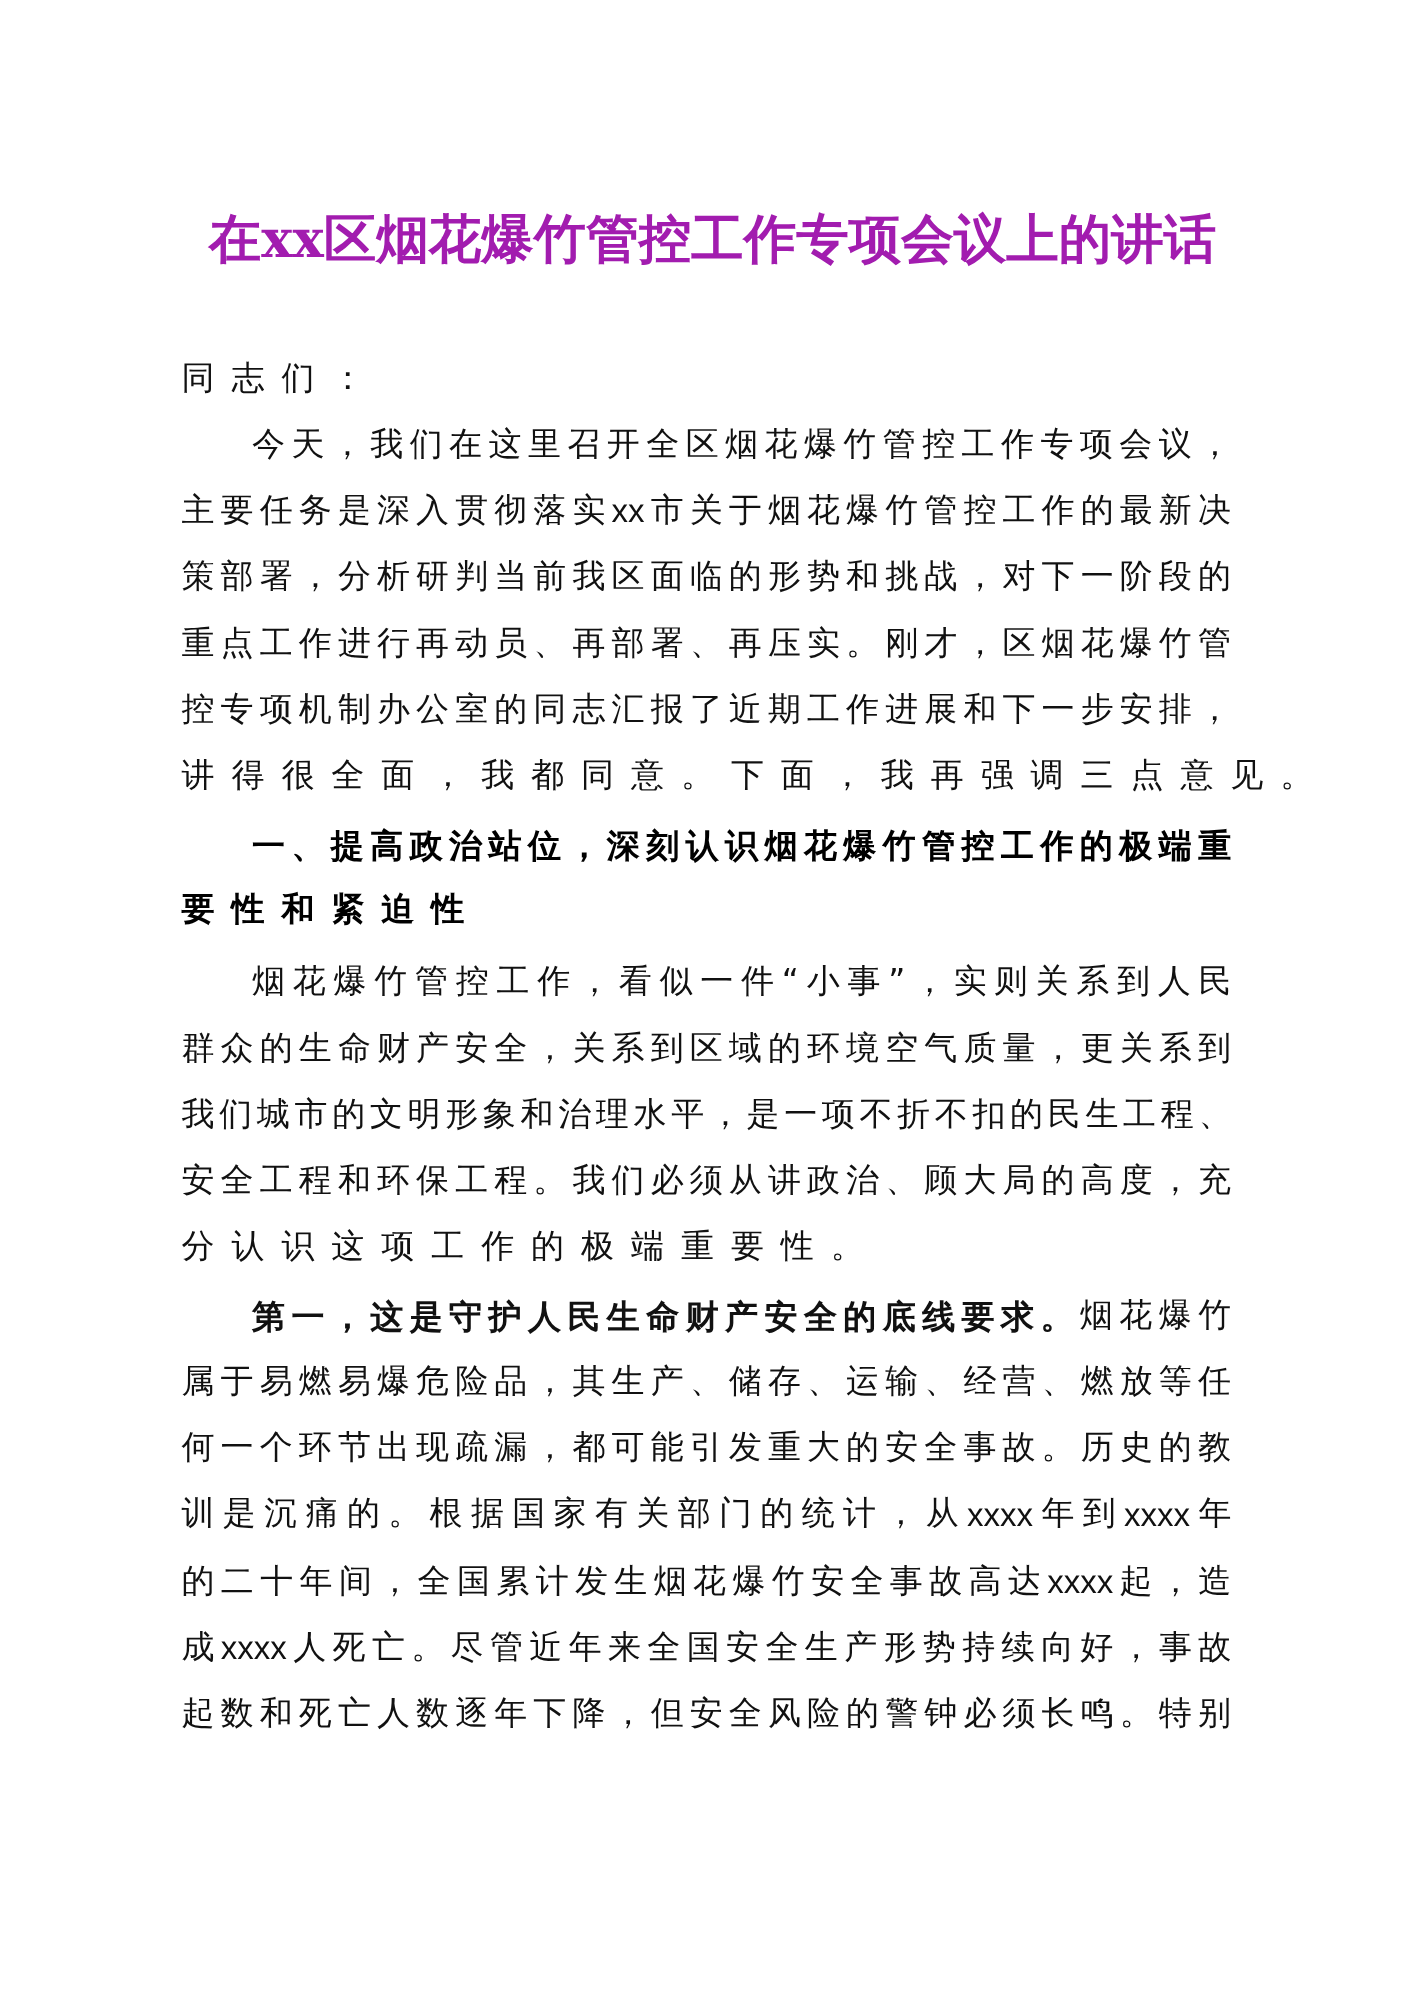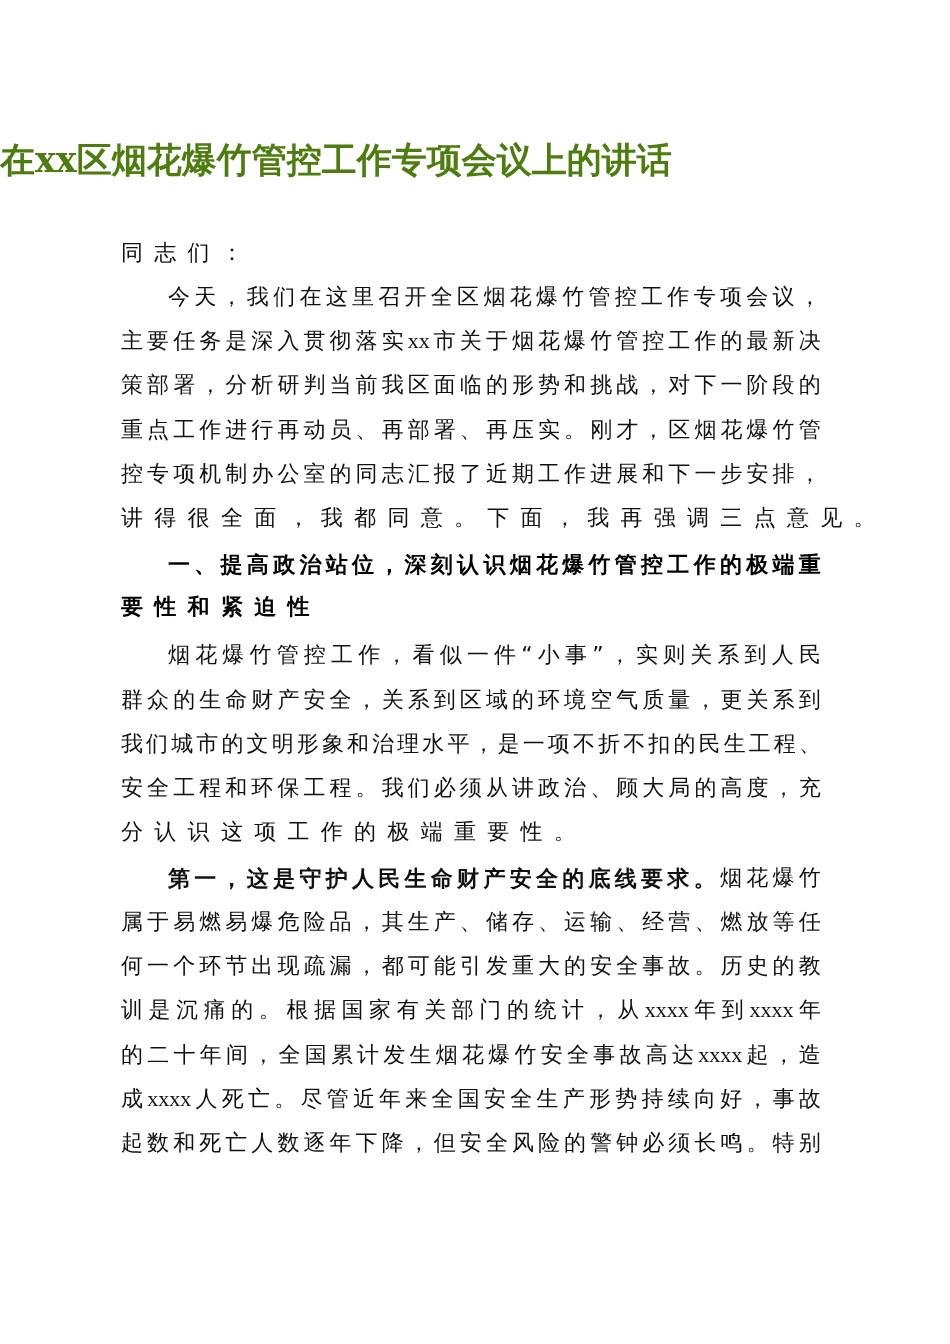--- a/index.html
+++ b/index.html
@@ -1,39 +1,39 @@
 <!DOCTYPE html>
 <html><head>
 <meta charset="utf-8">
 <style>
   html, body { margin: 0; padding: 0; background: #ffffff; }
   body { width: 950px; height: 1344px; position: relative; overflow: hidden; }
   .page { position: absolute; left: 0; top: 0; width: 950px; height: 1344px; background: #fff; }
   .title {
     position: absolute; left: 0; top: 135px; width: 950px;
-    text-align: left;
+    text-align: center;
     font-family: "DejaVu Serif", "Liberation Serif", serif;
-    font-weight: bold; font-size: 35px; line-height: 50px; color: #4d7c0f;
+    font-weight: bold; font-size: 35px; line-height: 50px; color: #a21caf;
     letter-spacing: 0px;
   }
   .line {
     position: absolute; left: 121px; width: 700px; height: 44px;
     font-family: "DejaVu Sans", "Liberation Sans", sans-serif;
     font-size: 22px; line-height: 44px; color: #111;
     text-align: justify; text-align-last: justify;
     white-space: nowrap; overflow: visible;
     display: flex; justify-content: space-between; align-items: center;
   }
   .line span.ch { display: inline-block; }
   .line.indent { left: 168px; width: 653px; }
   .line.last { justify-content: flex-start; }
   .line.last span.ch { margin-right: 11.3px; }
   .heading { font-weight: bold; color: #000; }
   .kai { font-family: "DejaVu Serif", "Liberation Serif", serif; font-weight: bold; }
-  .latin { font-family: Liberation Serif, serif; }
+  .latin { font-family: Liberation Sans, sans-serif; }
 </style>
 </head>
 <body>
 
 <div class="page">
   <div class="title">在xx区烟花爆竹管控工作专项会议上的讲话</div>
   <div id="body">
       <div class="line last" style="top: 231px;">
         <span class="ch">同</span>
         <span class="ch">志</span>

